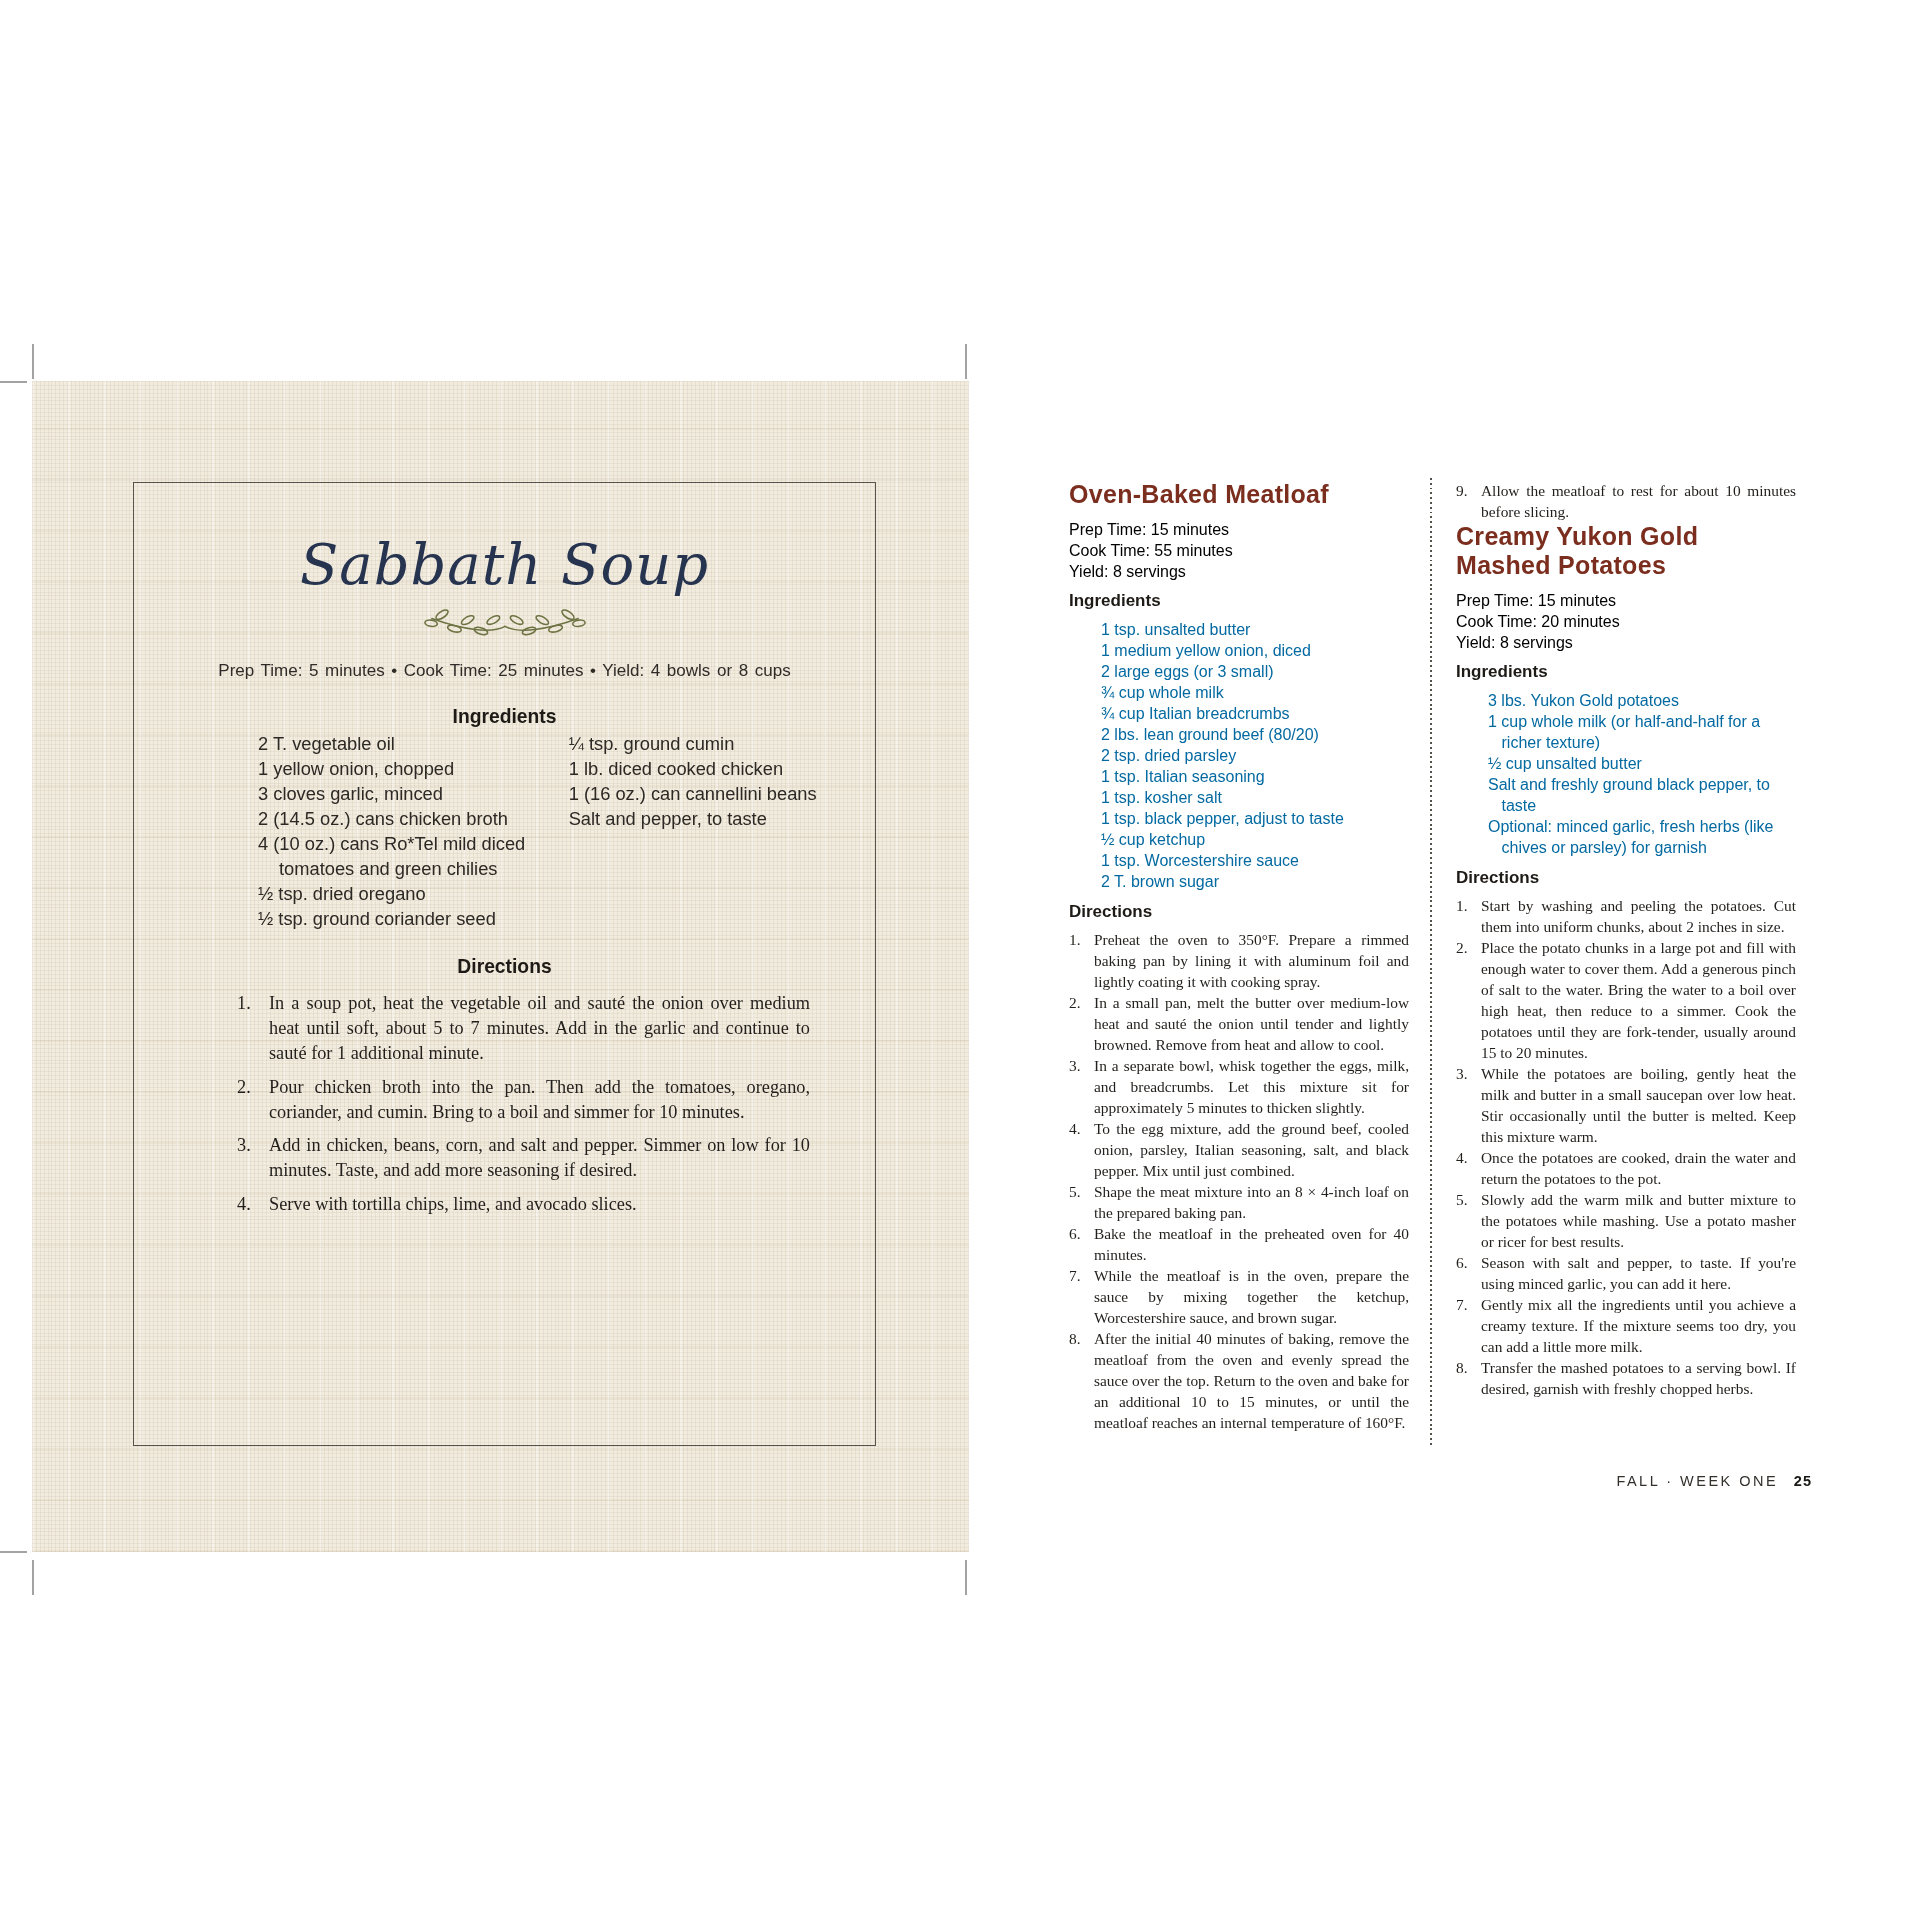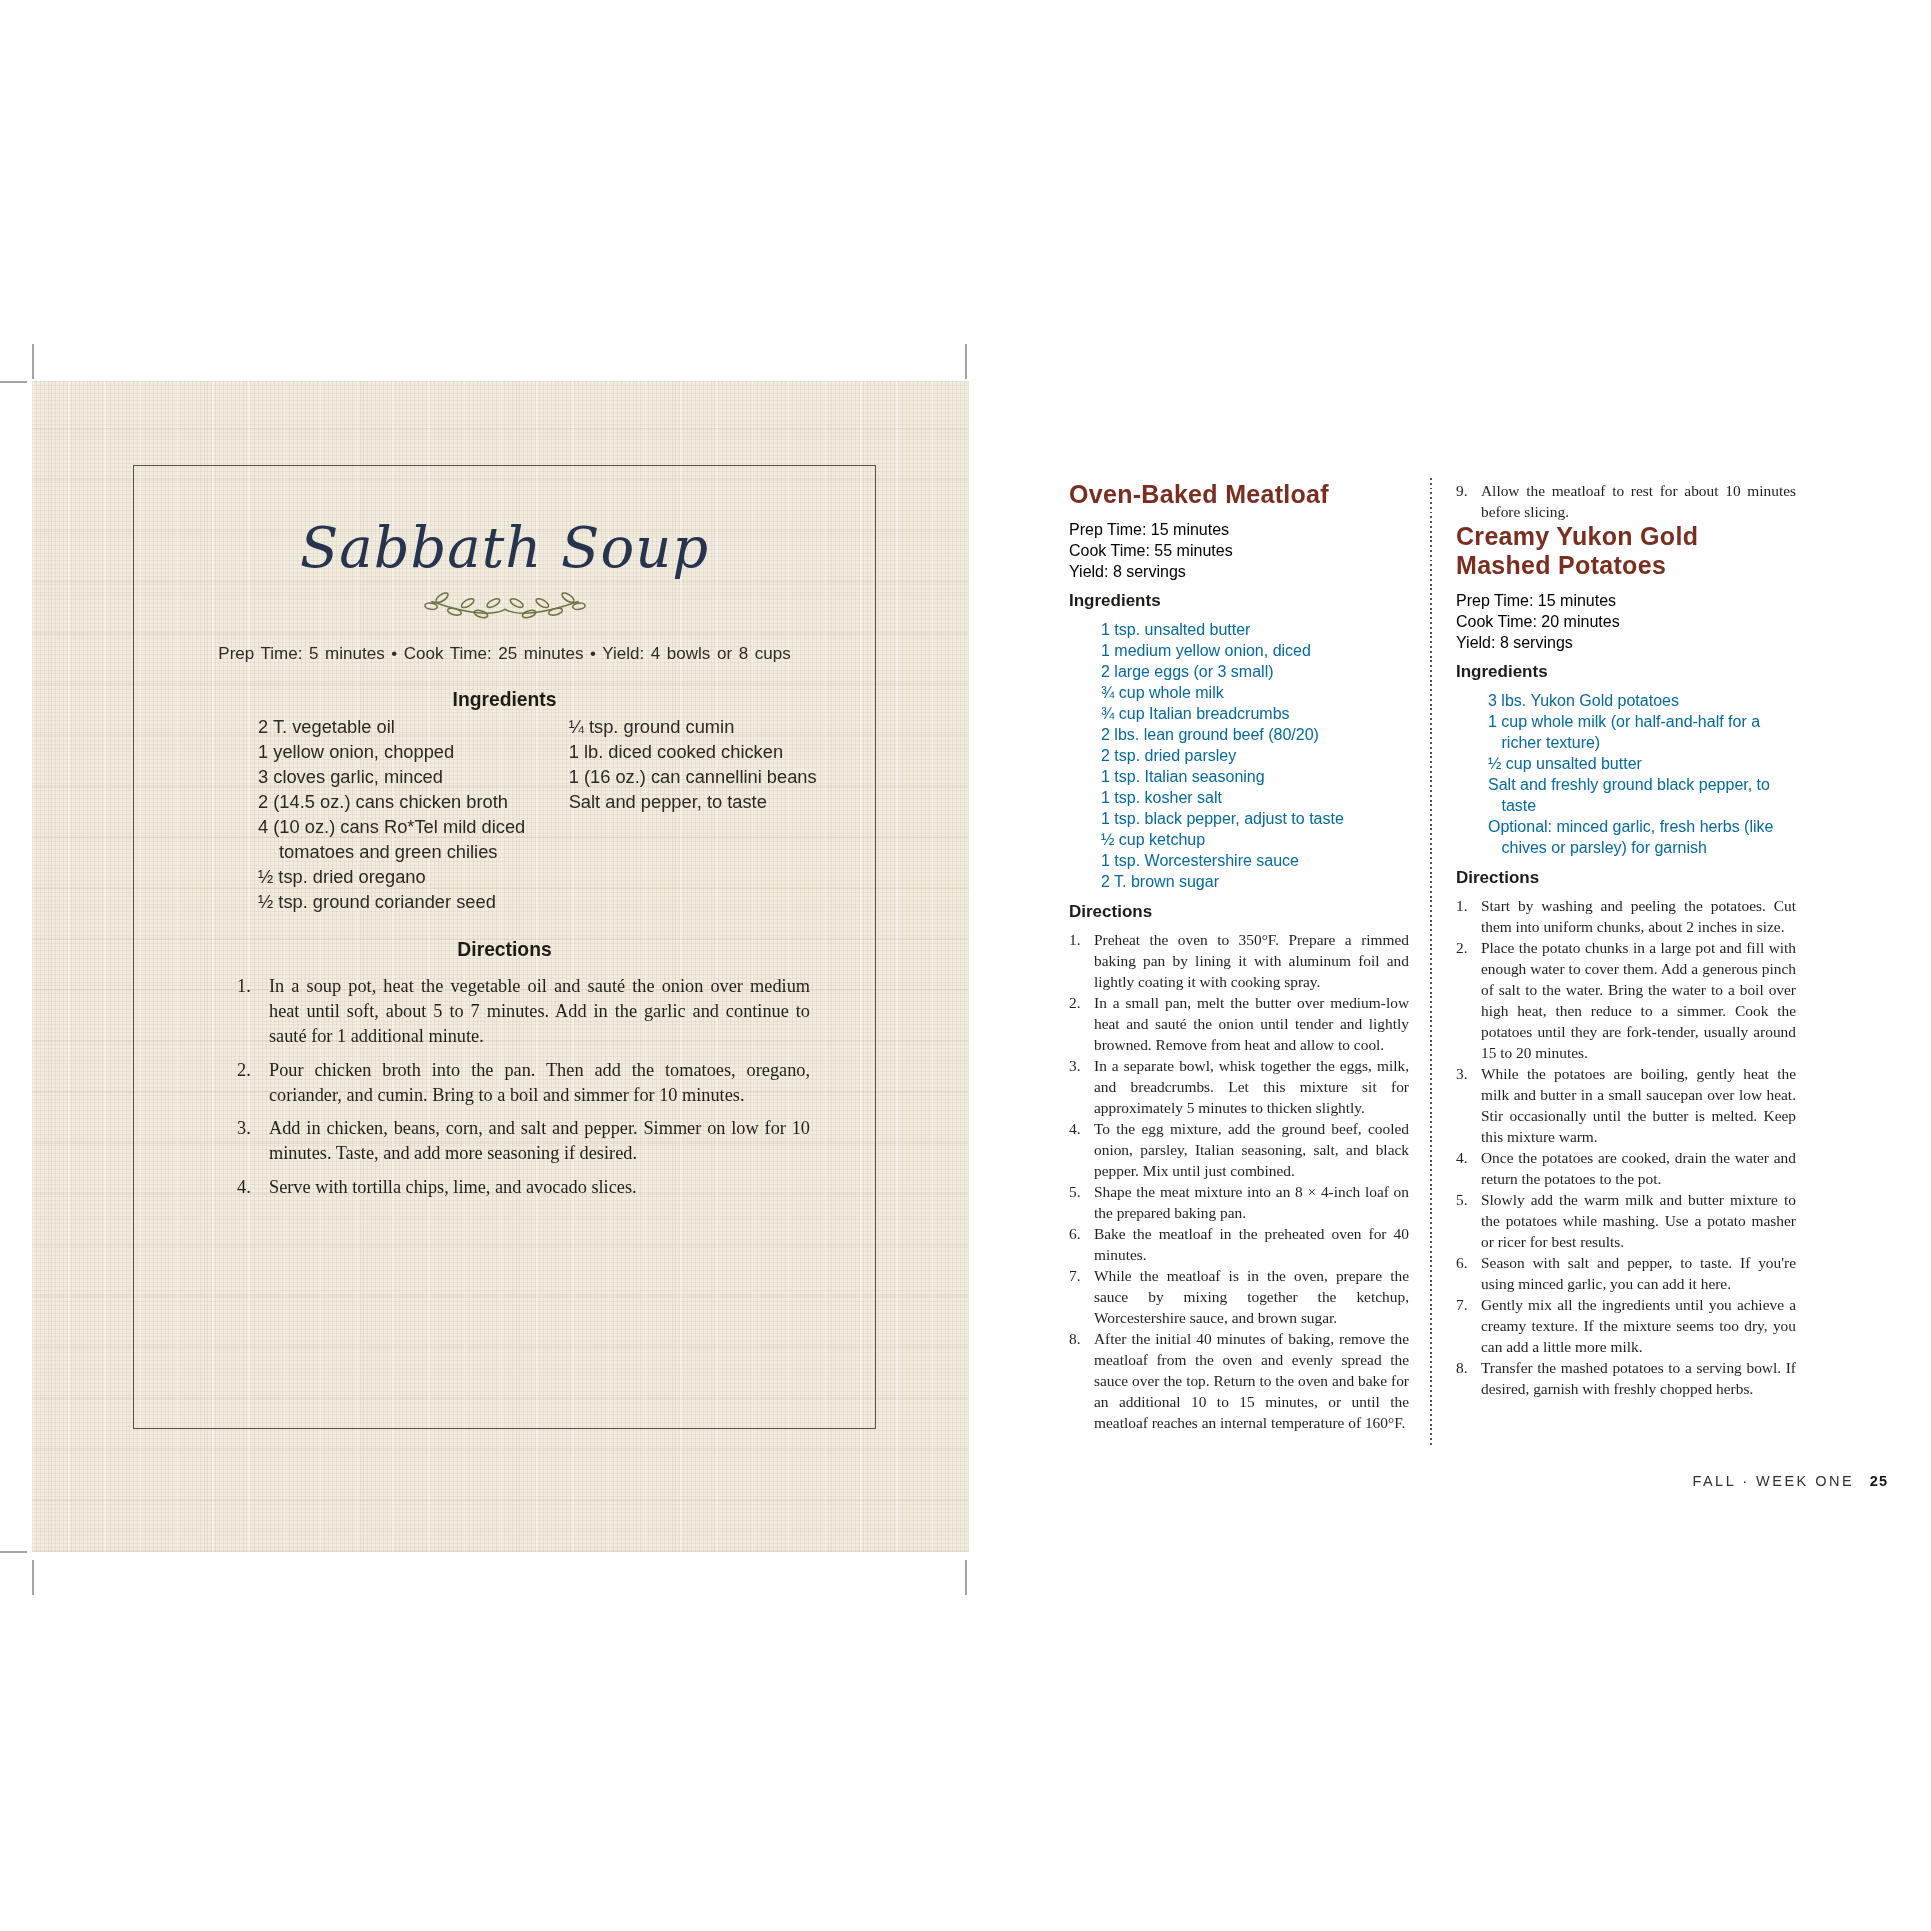--- a/index.html
+++ b/index.html
@@ -10,21 +10,21 @@
   .crop{position:absolute;background:#a3a3a3;}
 
   
   .left-page{position:absolute;left:32px;top:381px;width:937px;height:1171px;
     background-color:#f2ecdf;
     background-image:
       repeating-linear-gradient(90deg, rgba(139,119,92,.10) 0 1px, rgba(0,0,0,0) 1px 3.9px),
       repeating-linear-gradient(0deg,  rgba(139,119,92,.09) 0 1px, rgba(0,0,0,0) 1px 3.9px),
       repeating-linear-gradient(90deg, rgba(255,255,255,.38) 0 1.9px, rgba(0,0,0,0) 1.9px 36px),
       repeating-linear-gradient(0deg,  rgba(205,188,160,.20) 0 1.9px, rgba(0,0,0,0) 1.9px 51px);}
-  .frame{position:absolute;left:101px;top:84px;width:741px;height:962px;
+  .frame{position:absolute;left:101px;top:101px;width:741px;height:962px;
     border:1px solid #56514a;}
   .frame-inner{position:relative;width:100%;height:100%;text-align:center;}
 
   .book-title{margin:50px 0 0 0;font-family:"DejaVu Serif","Liberation Serif",serif;
     font-style:italic;font-weight:400;font-size:56px;line-height:1.15;
     color:var(--navy,#263450);letter-spacing:1px;}
   .laurel{margin:5.8px auto 0 auto;display:block;}
 
   .recipe-title-left{margin:19.3px 0 0 0;font-size:30px;font-weight:bold;
     color:var(--red,#7b2d1e);letter-spacing:0.5px;}
@@ -60,21 +60,21 @@
   .ing-list-r{list-style:none;margin:0 0 0 0;padding:0 0 0 32px;
     font-size:16px;line-height:21px;color:#0369a1;}
   .ing-list-r li{padding-left:13.5px;text-indent:-13.5px;}
 
   .col ol.dir{font-family:"Liberation Serif",serif;font-size:15.4px;line-height:21px;
     color:#211e1b;text-align:justify;}
   .col ol.dir>li{padding-left:25px;}
   .dir-cont{margin:0 0 13.5px 0;}
 
   
-  .footer{position:absolute;top:1473px;left:1524px;width:364px;text-align:right;
+  .footer{position:absolute;top:1473px;left:1448px;width:364px;text-align:right;
     font-size:14.5px;color:#33302c;}
   .footer .sec{letter-spacing:2.5px;}
   .footer .pg{font-weight:bold;color:#191714;margin-left:11.6px;letter-spacing:1px;}
 </style>
 </head>
 <body>
 
 <div class="canvas">
 
   <div class="crop" style="left:32px;top:344px;width:1.9px;height:35px"></div>

